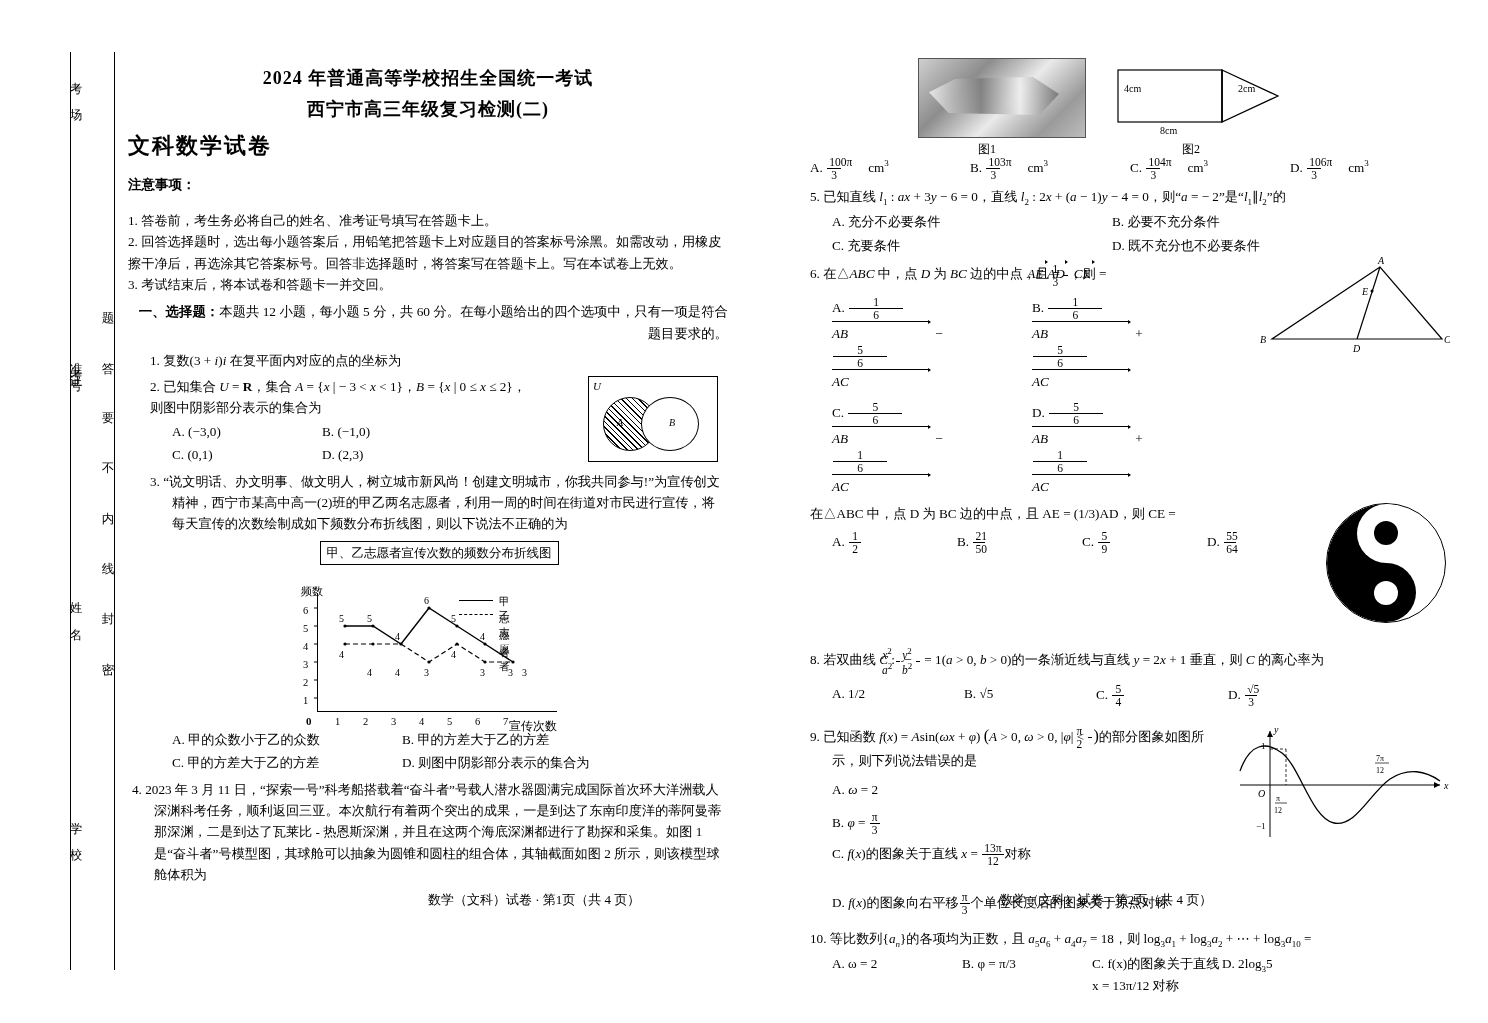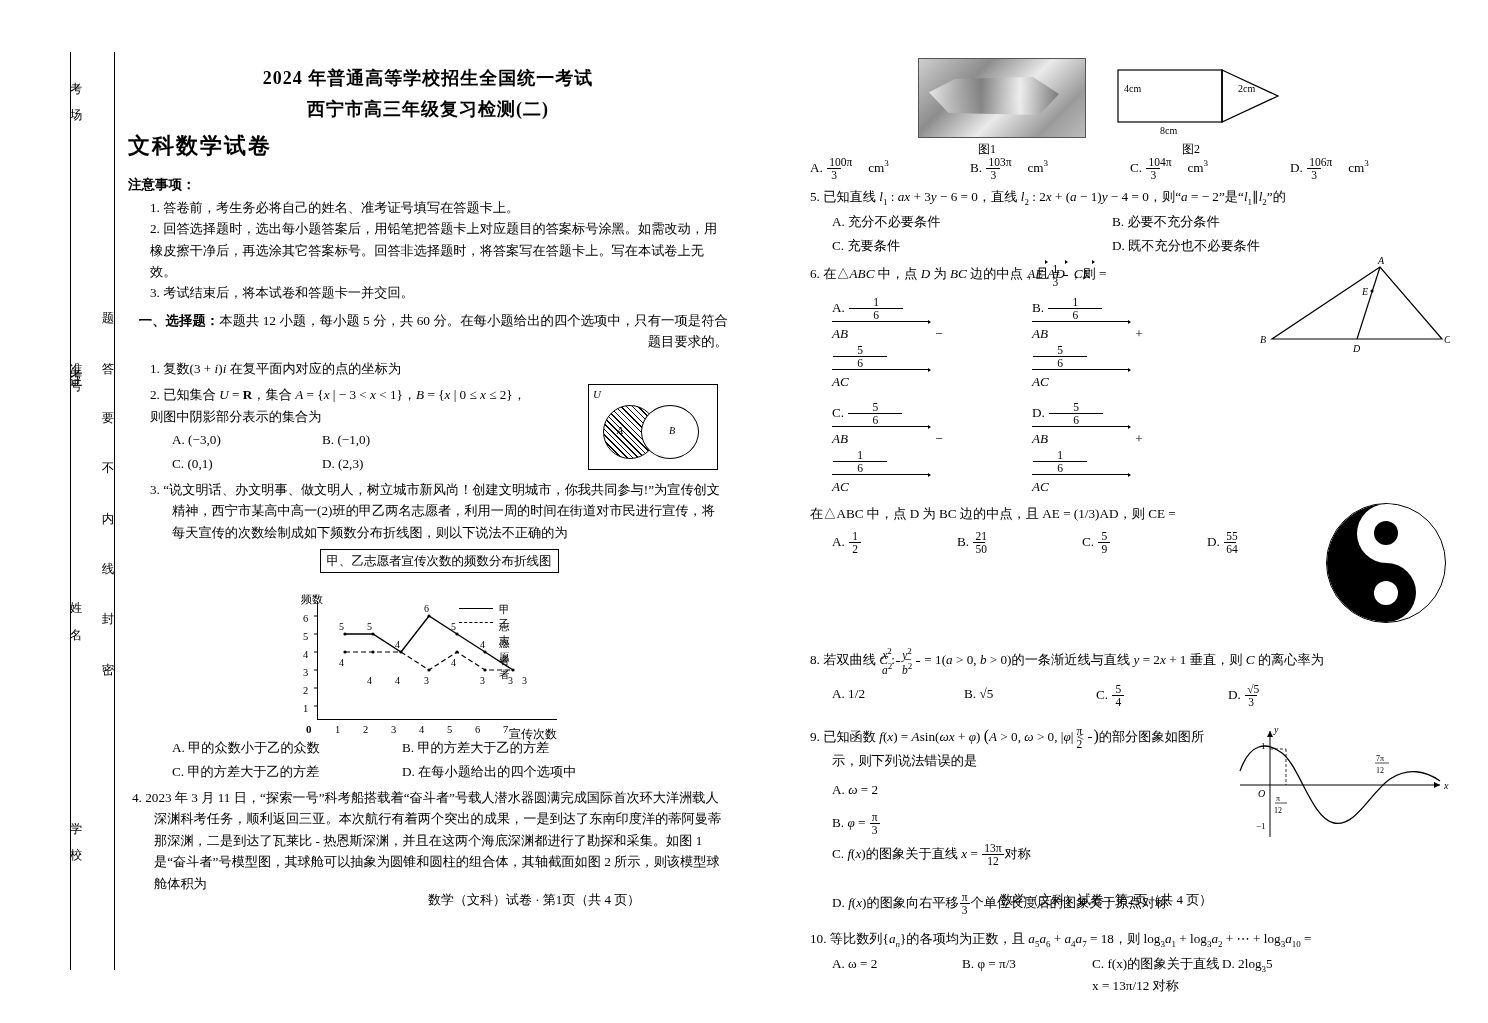--- a/index.html
+++ b/index.html
@@ -27,22 +27,22 @@
     writing-mode:vertical-rl;text-orientation:upright;
     font-size:12.5px;letter-spacing:16px;white-space:nowrap;
   }
   
   .col{position:absolute;top:58px;width:600px;height:900px;font-size:13.2px;line-height:1.62;}
   .colL{left:128px;}
   .colR{left:810px;width:640px;}
   .title1{text-align:center;font-size:18px;font-weight:bold;letter-spacing:1px;margin:6px 0 2px;}
   .title2{text-align:center;font-size:18px;font-weight:bold;letter-spacing:1px;margin:2px 0 4px;}
   .title3{text-align:left;font-size:22px;font-weight:bold;letter-spacing:2px;margin:4px 0 10px;}
-  .notice-h{font-weight:bold;font-size:13.5px;margin-bottom:1px;}
-  .note{margin-left:22px;text-indent:0;font-size:13.2px;}
+  .notice-h{font-weight:bold;font-size:13.5px;margin-bottom:14px;}
+  .note{margin-left:0;text-indent:0;font-size:13.2px;}
   .sect{font-size:13.4px;margin-top:6px;text-align:right;}
   .sect b{font-weight:bold;}
   .q{margin-top:5px;position:relative;}
   .qtext{display:block;}
   .opts{display:flex;margin-top:2px;}
   .opts span{display:inline-block;}
   .o4 span{width:25%;}
   .o2 span{width:50%;}
   .indent{margin-left:22px;}
   .hang{padding-left:22px;text-indent:-22px;}
@@ -261,21 +261,21 @@
           </div>
         </div>
       </div>
 
       <div class="opts o2 indent" style="width:460px">
         <span>A. 甲的众数小于乙的众数</span>
         <span>B. 甲的方差大于乙的方差</span>
       </div>
       <div class="opts o2 indent" style="width:460px">
         <span>C. 甲的方差大于乙的方差</span>
-        <span>D. 在每小题给出的四个选项中</span>
+        <span>D. 则图中阴影部分表示的集合为</span>
       </div>
     </div>
 
     <div class="q" style="margin-left:4px;">
       <span class="qtext hang">4. <span>2023 年 3 月 11 日，“探索一号”科考船搭载着“奋斗者”号载人潜水器圆满完成国际首次环大洋洲载人深渊科考任务，顺利返回三亚。本次航行有着两个突出的成果，一是到达了东南印度洋的蒂阿曼蒂那深渊，二是到达了瓦莱比 - 热恩斯深渊，并且在这两个海底深渊都进行了勘探和采集。如图 1 是“奋斗者”号模型图，其球舱可以抽象为圆锥和圆柱的组合体，其轴截面如图 2 所示，则该模型球舱体积为</span></span>
     </div>
 
     <div class="footer footL">数学（文科）试卷 · 第1页（共 4 页）</div>
   </div>
 

